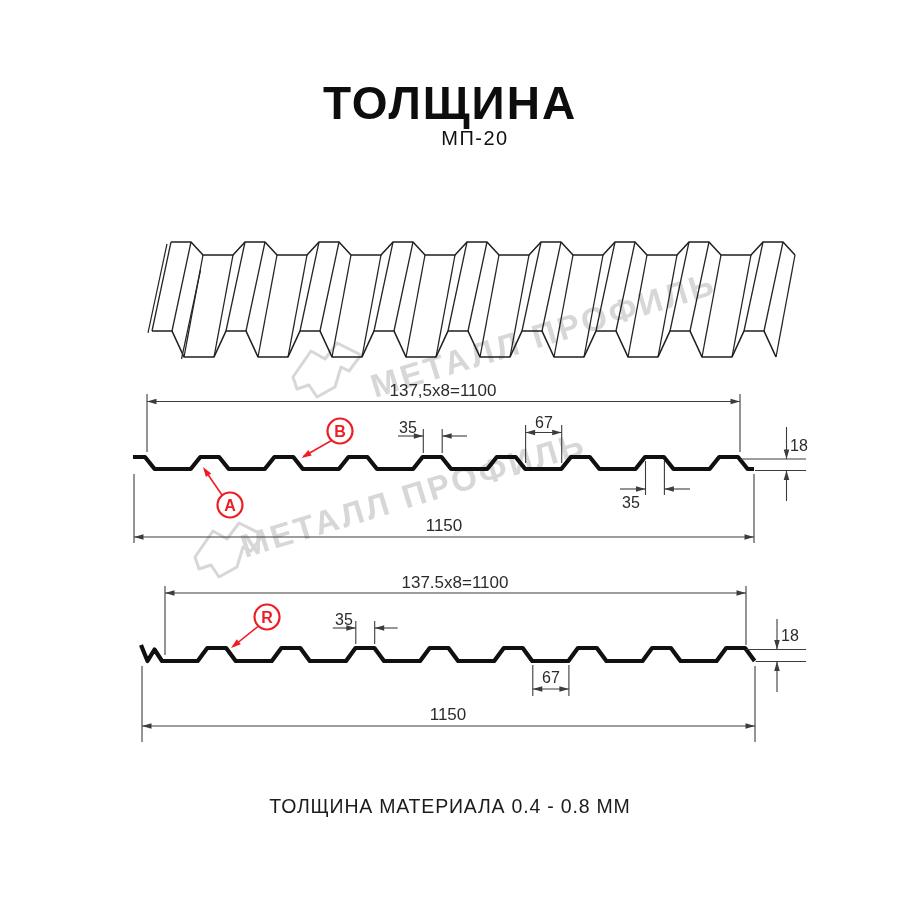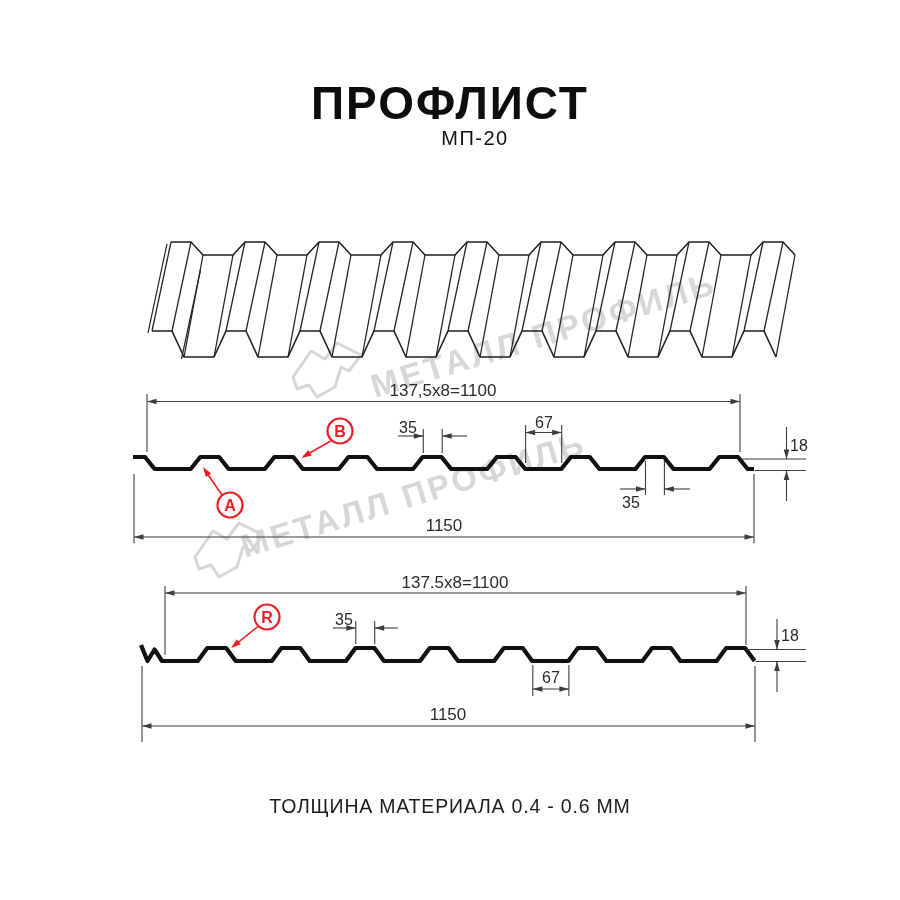--- a/index.html
+++ b/index.html
@@ -15,21 +15,21 @@
   text.dim{fill:#2b2b2b;font-family:"Liberation Sans",sans-serif;font-size:16px;}
   text.dimbig{fill:#2b2b2b;font-family:"Liberation Sans",sans-serif;font-size:17px;}
   text.red{fill:#ee1c23;font-family:"Liberation Sans",sans-serif;font-size:16px;font-weight:bold;}
   text.wm{fill:#d7d7d7;font-family:"Liberation Sans",sans-serif;font-size:33px;
           font-weight:bold;letter-spacing:3px;}
 </style>
 </head>
 <body>
 
 <div id="stage">
-  <div class="title">ПРОФЛИСТ</div>
+  <div class="title">ТОЛЩИНА</div>
   <div class="subtitle">МП-20</div>
 
   <svg id="cnv" width="900" height="900" viewBox="0 0 900 900">
 
     <g id="wm1" transform="translate(291,341)">
         <polygon points="2.0,36.0 20.0,10.0 34.0,18.0 46.0,2.0 70.0,14.0 58.0,30.0 50.0,26.0 44.0,46.0 26.0,56.0 18.0,44.0 6.0,48.0" fill="none" stroke="#d7d7d7" stroke-width="3" stroke-linejoin="round"></polygon>
       </g>
     <g id="wm2" transform="translate(193,521)">
         <polygon points="2.0,36.0 20.0,10.0 34.0,18.0 46.0,2.0 70.0,14.0 58.0,30.0 50.0,26.0 44.0,46.0 26.0,56.0 18.0,44.0 6.0,48.0" fill="none" stroke="#d7d7d7" stroke-width="3" stroke-linejoin="round"></polygon>
       </g>
@@ -163,14 +163,14 @@
         <polygon points="231.0,648.0 240.8,644.2 236.8,639.2" fill="#ee1c23"></polygon>
       </g>
     <text class="dimbig" x="455" y="588" text-anchor="middle">137.5x8=1100</text>
     <text class="dim" x="344" y="625" text-anchor="middle">35</text>
     <text class="dim" x="551" y="683" text-anchor="middle">67</text>
     <text class="dim" x="781" y="641" text-anchor="start">18</text>
     <text class="dimbig" x="448" y="720" text-anchor="middle">1150</text>
     <text class="red" x="267" y="623" text-anchor="middle">R</text>
   </svg>
 
-  <div class="footer">ТОЛЩИНА МАТЕРИАЛА 0.4 - 0.6 ММ</div>
+  <div class="footer">ТОЛЩИНА МАТЕРИАЛА 0.4 - 0.8 ММ</div>
 </div>
 
 </body></html>

